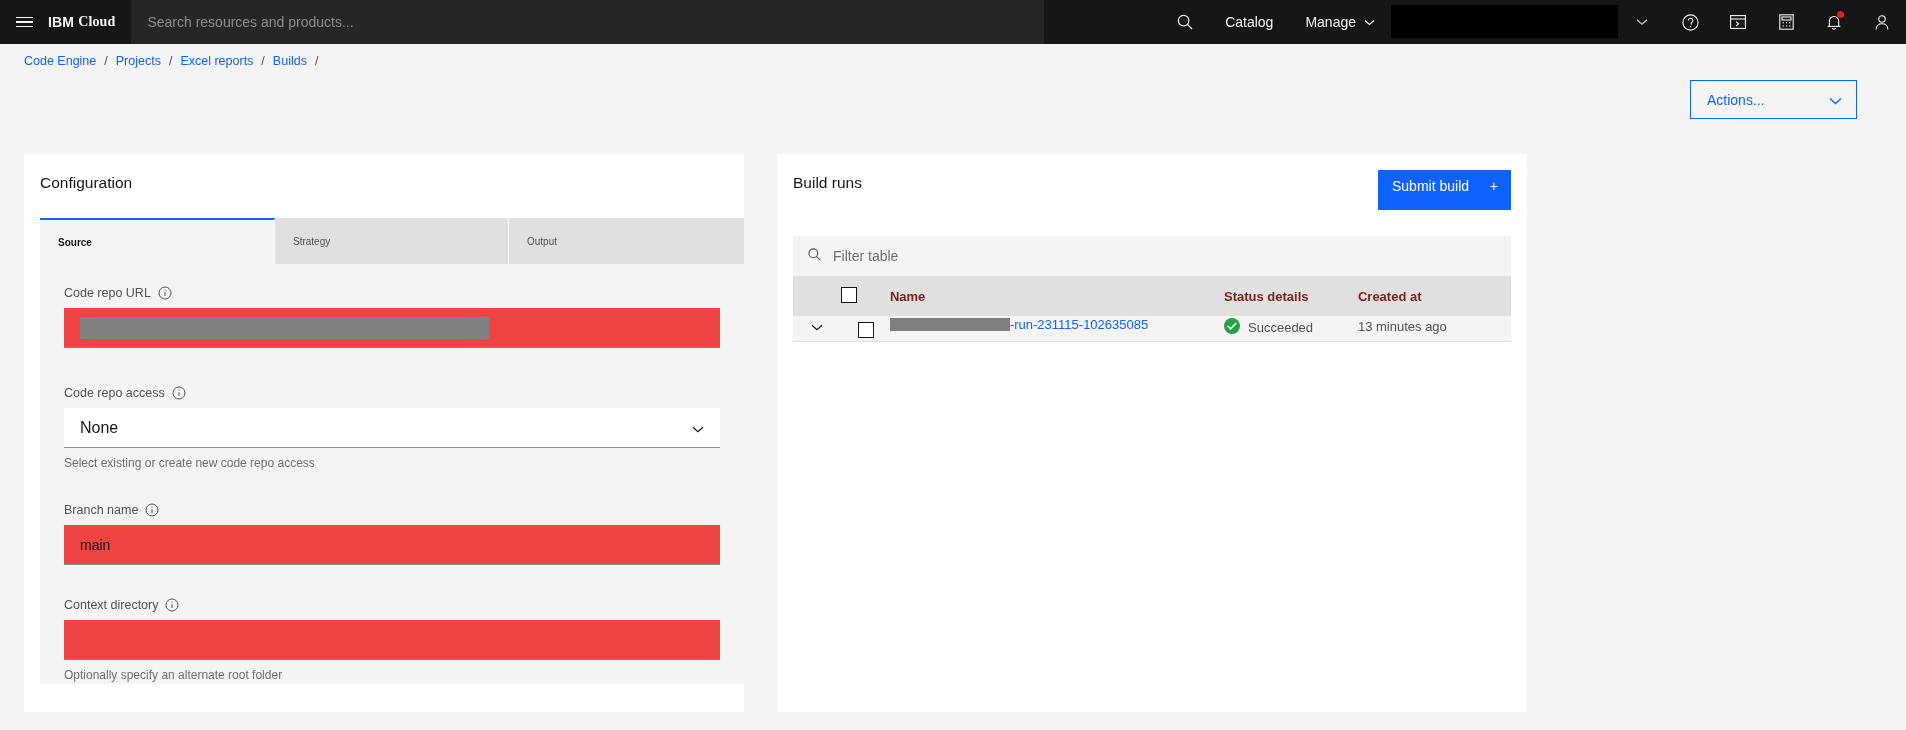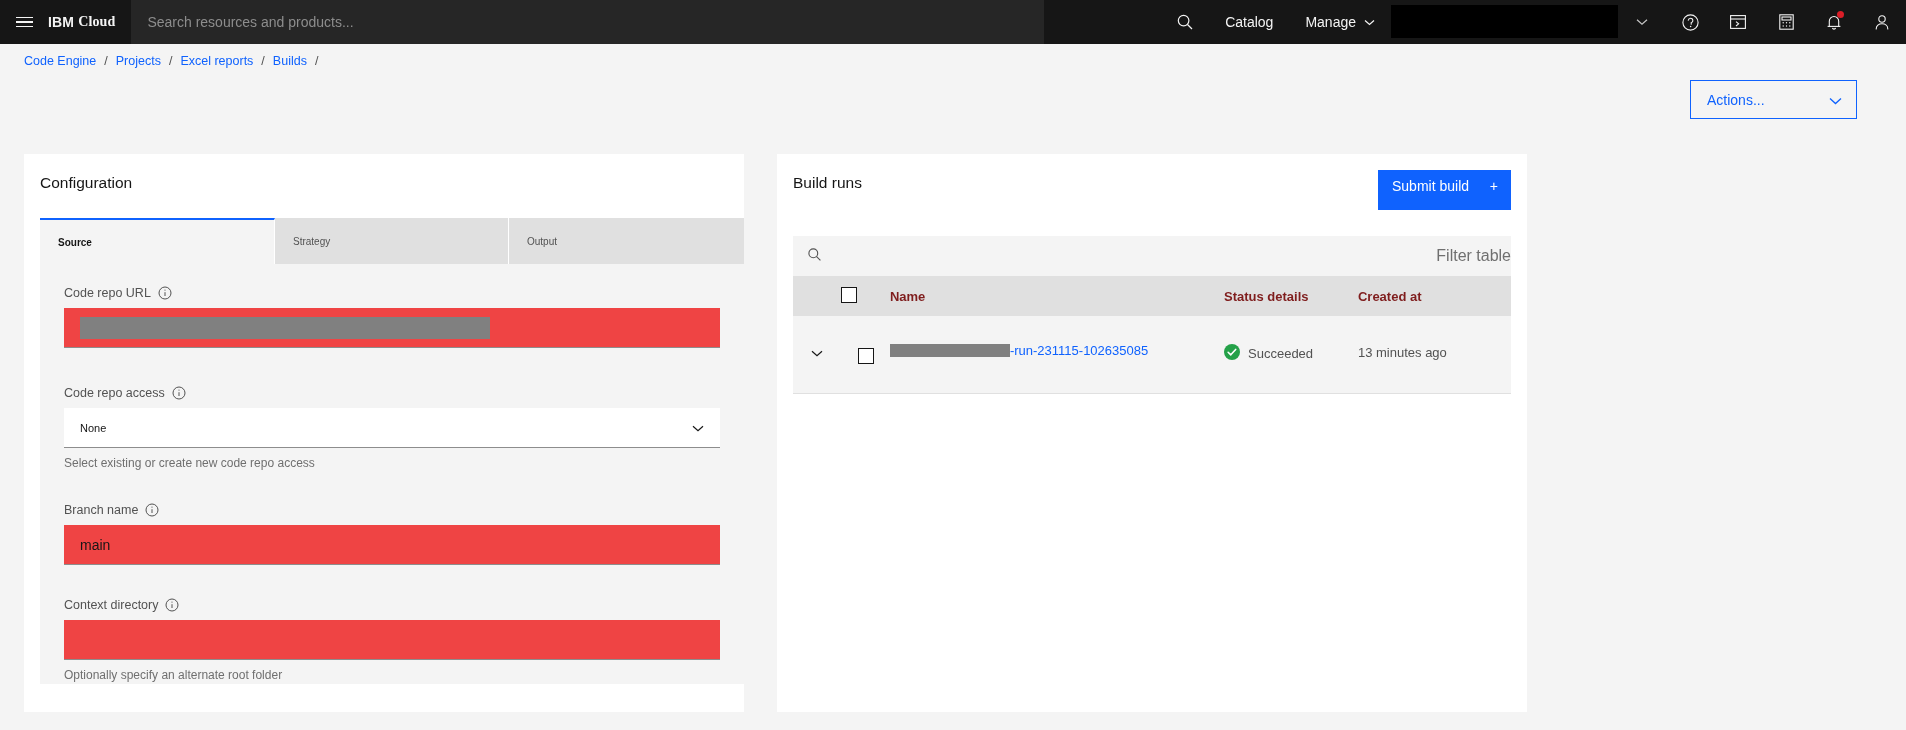--- a/index.html
+++ b/index.html
@@ -220,21 +220,21 @@
   .txtinput .redact {
     width: 410px; height: 22px;
     background: #808080;
   }
   .select {
     height: 40px;
     background: #ffffff;
     border-bottom: 1px solid #8d8d8d;
     display: flex; align-items: center; justify-content: space-between;
     padding: 0 16px;
-    font-size: 11px;
+    font-size: 16px;
     color: #161616;
     cursor: pointer;
   }
   .helper {
     font-size: 12px;
     color: #6f6f6f;
     margin-top: 8px;
   }
   .gap-lg { height: 38px; }
   .gap-md { height: 33px; }
@@ -257,24 +257,23 @@
     margin-top: -4px;
   }
 
   .filterbar {
     margin: 26px 16px 0 16px;
     height: 40px;
     background: #f4f4f4;
     display: flex; align-items: center;
     gap: 11px;
     padding-left: 14px;
-    font-size: 16px;
+    font-size: 14px;
     color: #6f6f6f;
     cursor: text;
-    justify-content: space-between;
   }
 
   table.runs {
     width: 718px;
     margin-left: 16px;
     border-collapse: collapse;
     table-layout: fixed;
   }
   table.runs th {
     background: #e0e0e0;
@@ -283,21 +282,21 @@
     font-weight: 600;
     color: #7f1d1d;
     text-align: left;
     padding: 0;
     vertical-align: middle;
   }
   table.runs td {
     background: #f4f4f4;
     font-size: 13px;
     color: #525252;
-    padding: 26px 0;
+    padding: 0 0;
     vertical-align: top;
     border-bottom: 1px solid #e0e0e0;
   }
   .col-exp { width: 38px; }
   .col-chk { width: 38px; }
   .col-name { width: 262px; }
   .col-status { width: 105px; }
   .col-created { width: 120px; }
 
   .chkbox {

